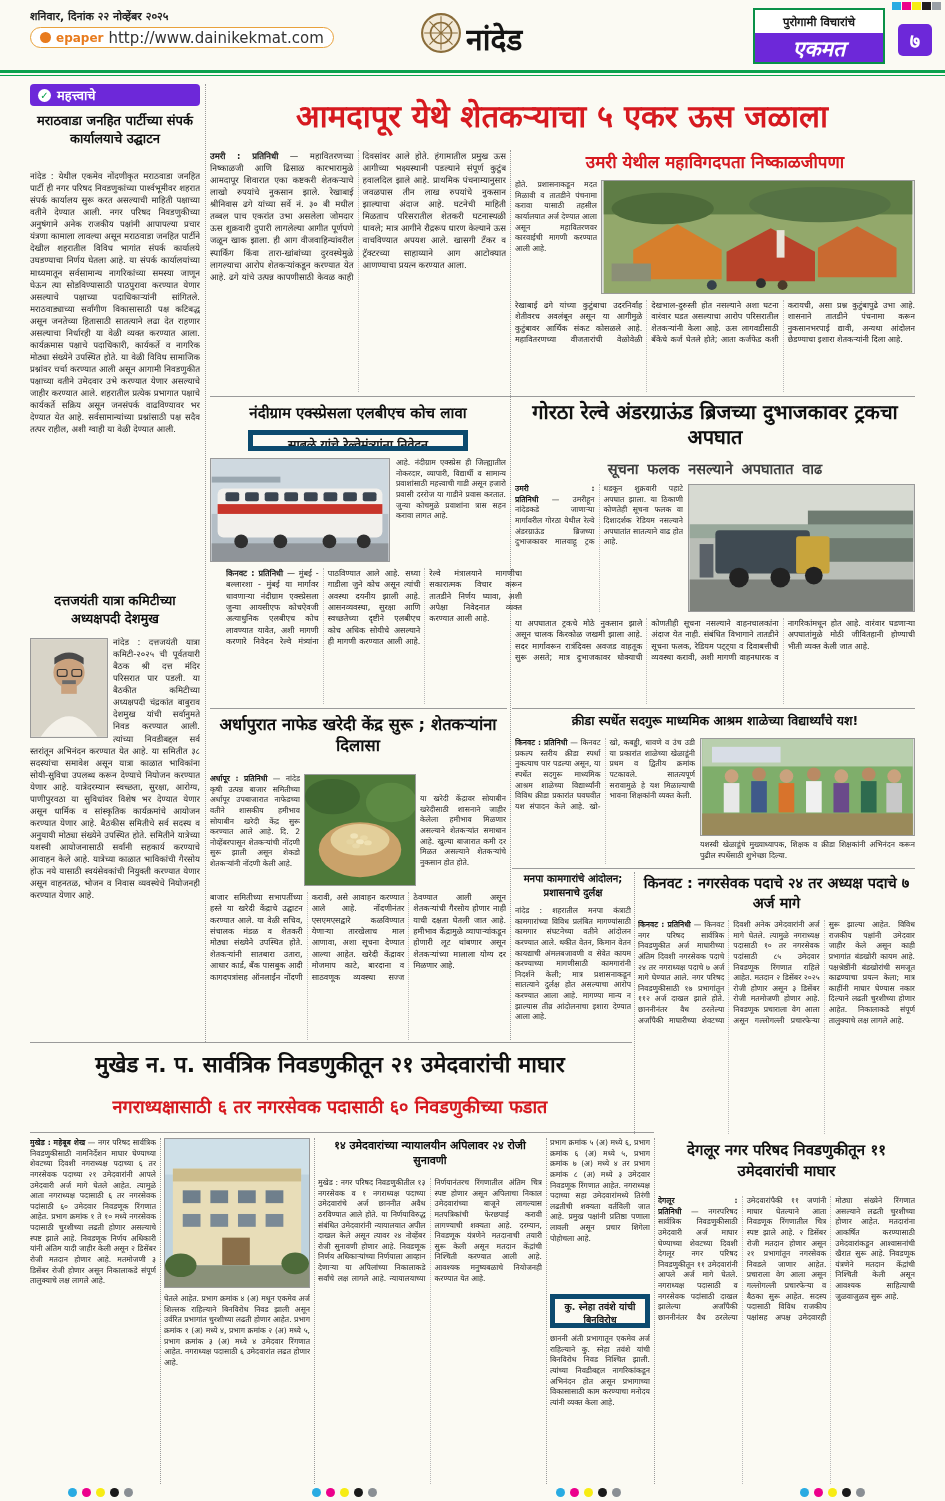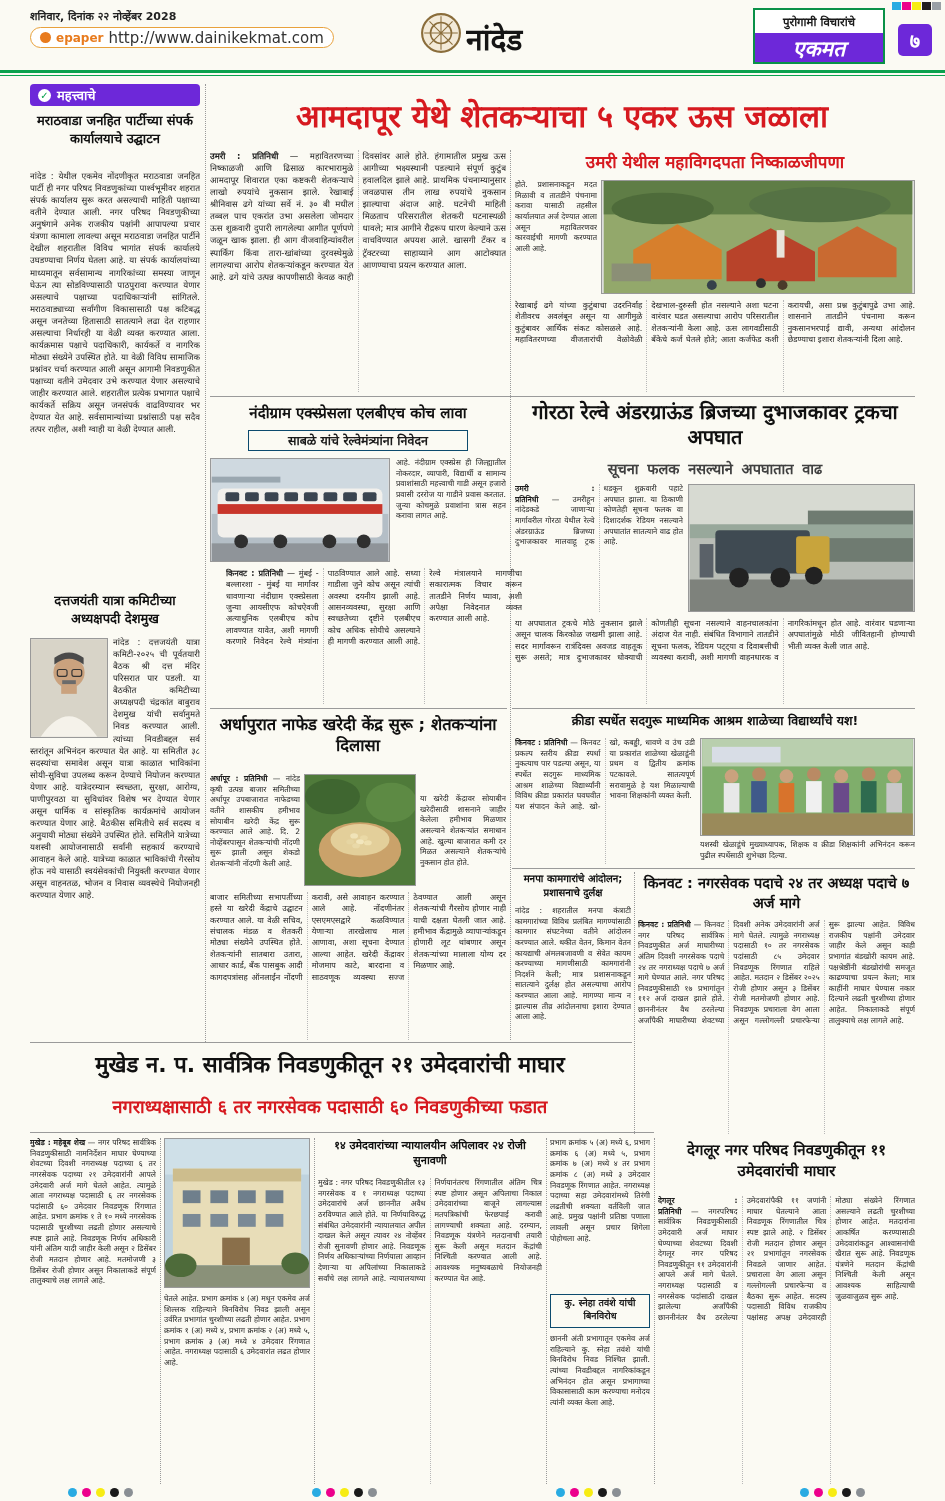--- a/index.html
+++ b/index.html
@@ -12,38 +12,38 @@
   .xs{font-size:7.6px;line-height:1.4;}
   .col2{column-count:2;column-gap:9px;column-rule:1px dotted #b8b8b8;}
   .col3{column-count:3;column-gap:9px;column-rule:1px dotted #b8b8b8;}
   .dl{font-weight:bold;}
   .photo{background:#ddd;border:1px solid #999;}
   .photo svg{display:block;width:100%;height:100%;}
   .hline{position:absolute;border-top:1px solid #9a9a9a;}
   .vline{position:absolute;border-left:1px dotted #9a9a9a;}
   .story-head{font-weight:bold;color:#101010;text-align:center;}
   .greenbar{background:#6d28d9;color:#fff;}
-  .boxed{border:1px solid #0c4a6e;}
+  .boxed{border:5px solid #0c4a6e;}
   .regdots{position:absolute;display:flex;gap:5px;align-items:center;}
   .regdots i{display:block;width:9px;height:9px;border-radius:50%;}
   .topsq{position:absolute;display:flex;gap:1px;}
   .topsq i{display:block;width:9px;height:8px;}
 </style>
 </head>
 <body>
 
 <div class="topsq" style="right:4px;top:2px;">
   <i style="background:#29abe2"></i>
     <i style="background:#ec008c"></i>
     <i style="background:#f7ec13"></i>
     <i style="background:#231f20"></i>
     <i style="background:#9aa0a6"></i>
 </div>
 
-<div class="blk" style="left:30px;top:8px;width:280px;font-size:11px;font-weight:bold;color:#222;">शनिवार, दिनांक २२ नोव्हेंबर 2028</div>
+<div class="blk" style="left:30px;top:8px;width:280px;font-size:11px;font-weight:bold;color:#222;">शनिवार, दिनांक २२ नोव्हेंबर २०२५</div>
 
 <div class="blk" style="left:30px;top:27px;height:21px;display:flex;align-items:center;gap:5px;border:1px solid #e8a13c;border-radius:11px;padding:0 9px;background:#fff;">
   <span style="width:11px;height:11px;border-radius:50%;background:#e87b1e;display:inline-block;"></span>
   <span style="color:#e87b1e;font-weight:bold;font-size:12px;">epaper</span>
   <span style="font-size:15px;color:#333;">http://www.dainikekmat.com</span>
 </div>
 
 <div class="blk" style="left:420px;top:12px;width:42px;height:42px;">
   <svg viewBox="0 0 40 40" style="width:100%;height:100%">
       <circle cx="20" cy="20" r="18" fill="#f3ead8" stroke="#8a6d3b" stroke-width="2"></circle>

